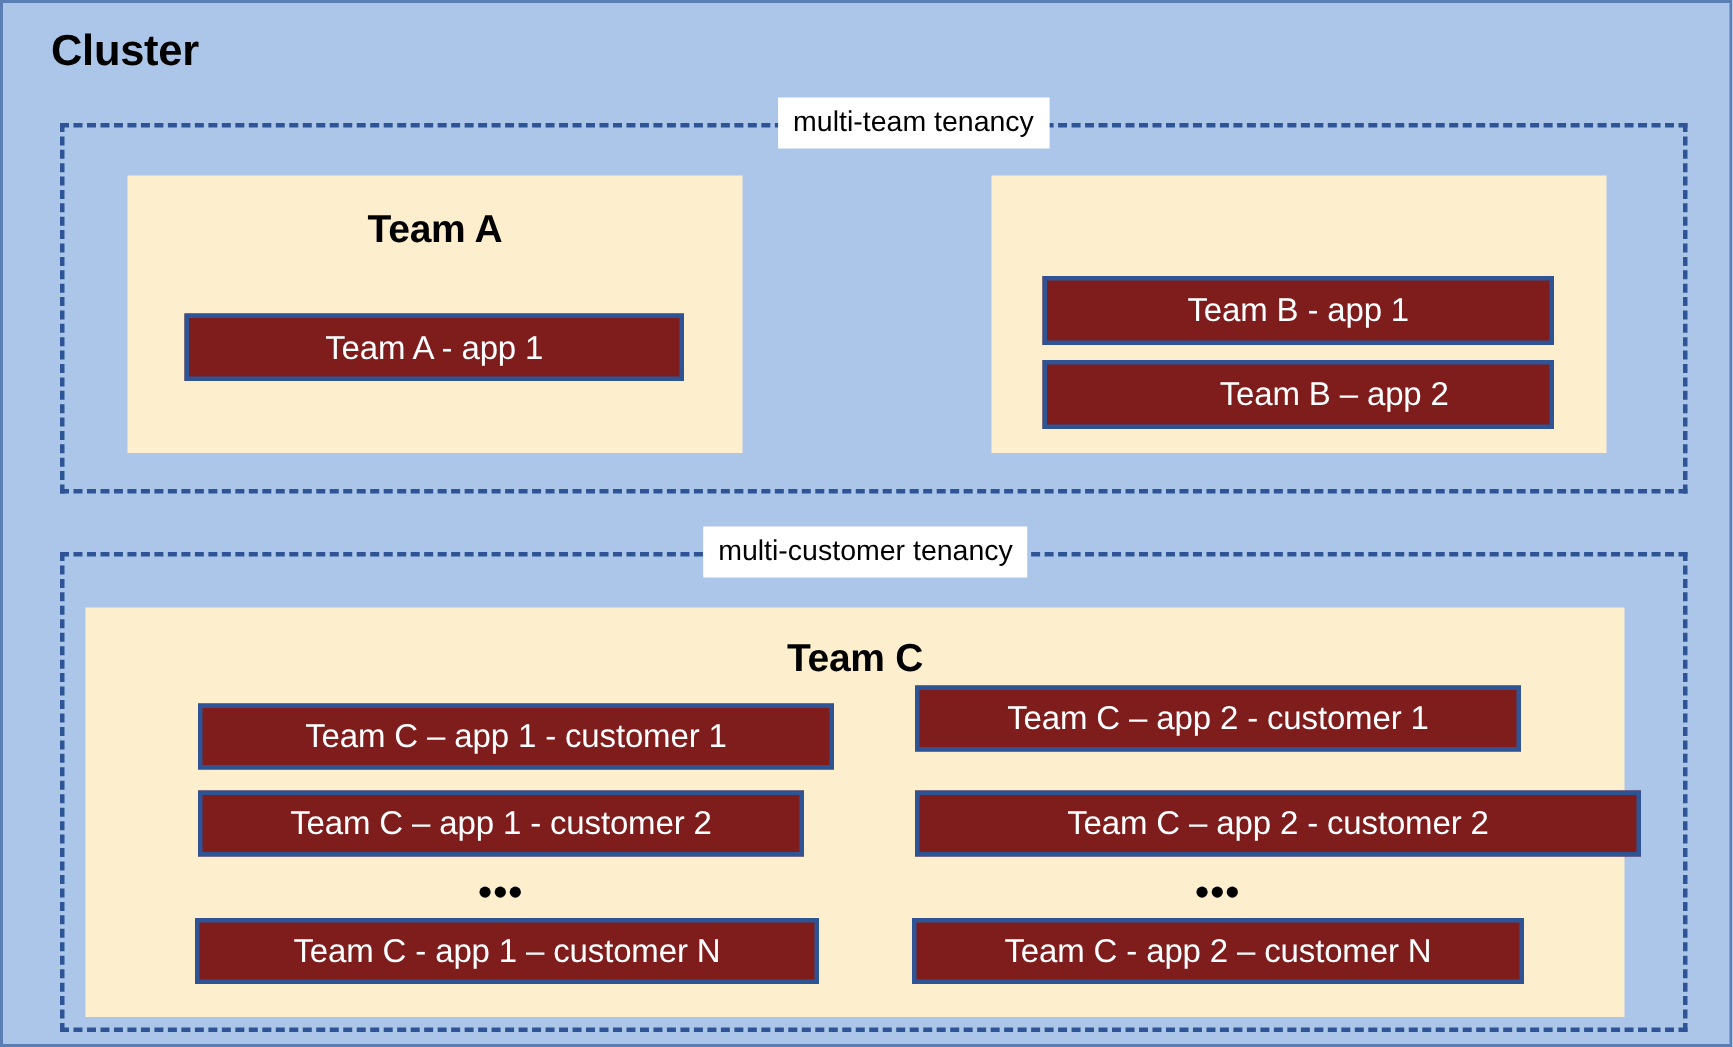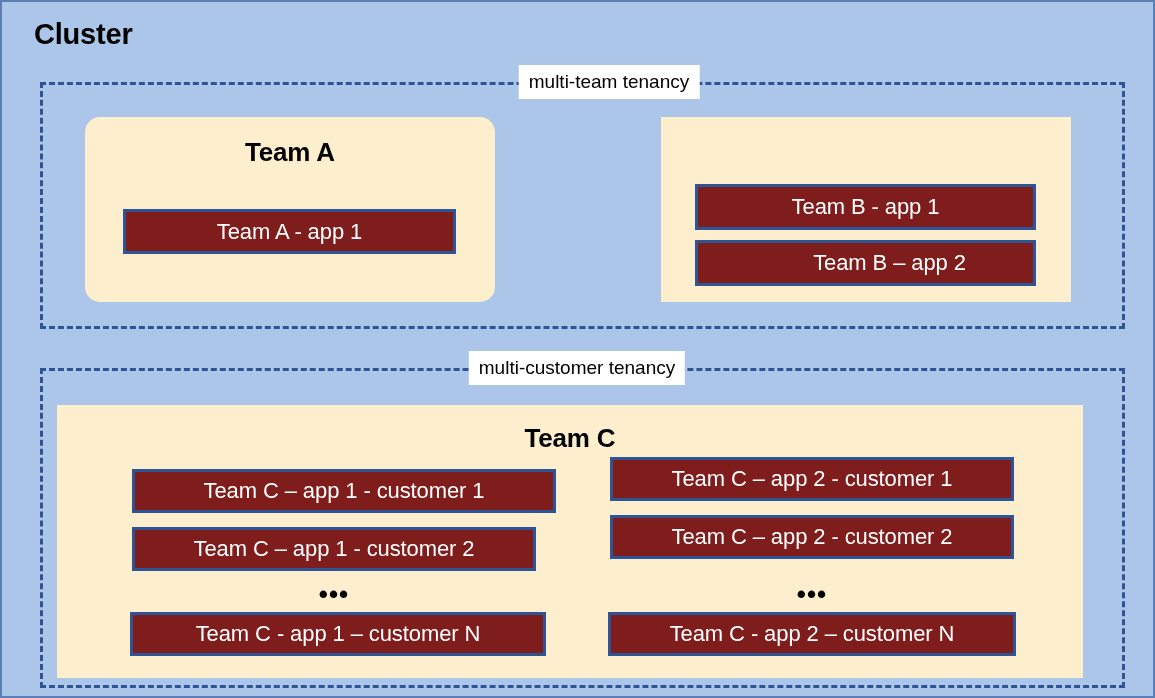--- a/index.html
+++ b/index.html
@@ -77,21 +77,21 @@
     top: 366px;
   }
 
   
   .team-box {
     position: absolute;
     box-sizing: border-box;
     background: #fdeecd;
     border: none;
   }
-  #team-a-box { left: 83px;  top: 115px; width: 410px; height: 185px; border-radius: 15px; }
+  #team-a-box { left: 83px;  top: 115px; width: 410px; height: 185px; }
   #team-b-box { left: 659px; top: 115px; width: 410px; height: 185px; }
   #team-c-box { left: 55px;  top: 403px; width: 1026px; height: 273px; }
 
   .team-title {
     position: absolute;
     left: 0;
     right: 0;
     text-align: center;
     font-size: 26px;
     font-weight: bold;
@@ -126,21 +126,21 @@
   #app-team-b-1 { left: 34px;  top: 67px;  width: 341px; height: 46px; }
   #app-team-b-2 { left: 34px;  top: 123px; width: 341px; height: 46px; padding-left: 48px; }
 
   
   #app-team-c-1-1 { left: 75px; top: 64px;  width: 424px; height: 44px; }
   #app-team-c-1-2 { left: 75px; top: 122px; width: 404px; height: 44px; }
   #app-team-c-1-n { left: 73px; top: 207px; width: 416px; height: 44px; }
 
   
   #app-team-c-2-1 { left: 553px; top: 52px;  width: 404px; height: 44px; }
-  #app-team-c-2-2 { left: 553px; top: 110px; width: 404px; height: 44px; }
+  #app-team-c-2-2 { left: 553px; top: 122px; width: 484px; height: 44px; }
   #app-team-c-2-n { left: 551px; top: 207px; width: 408px; height: 44px; }
 
   
   .ellipsis {
     position: absolute;
     font-size: 26px;
     font-weight: bold;
     color: #000000;
     line-height: 1;
     letter-spacing: 1px;

